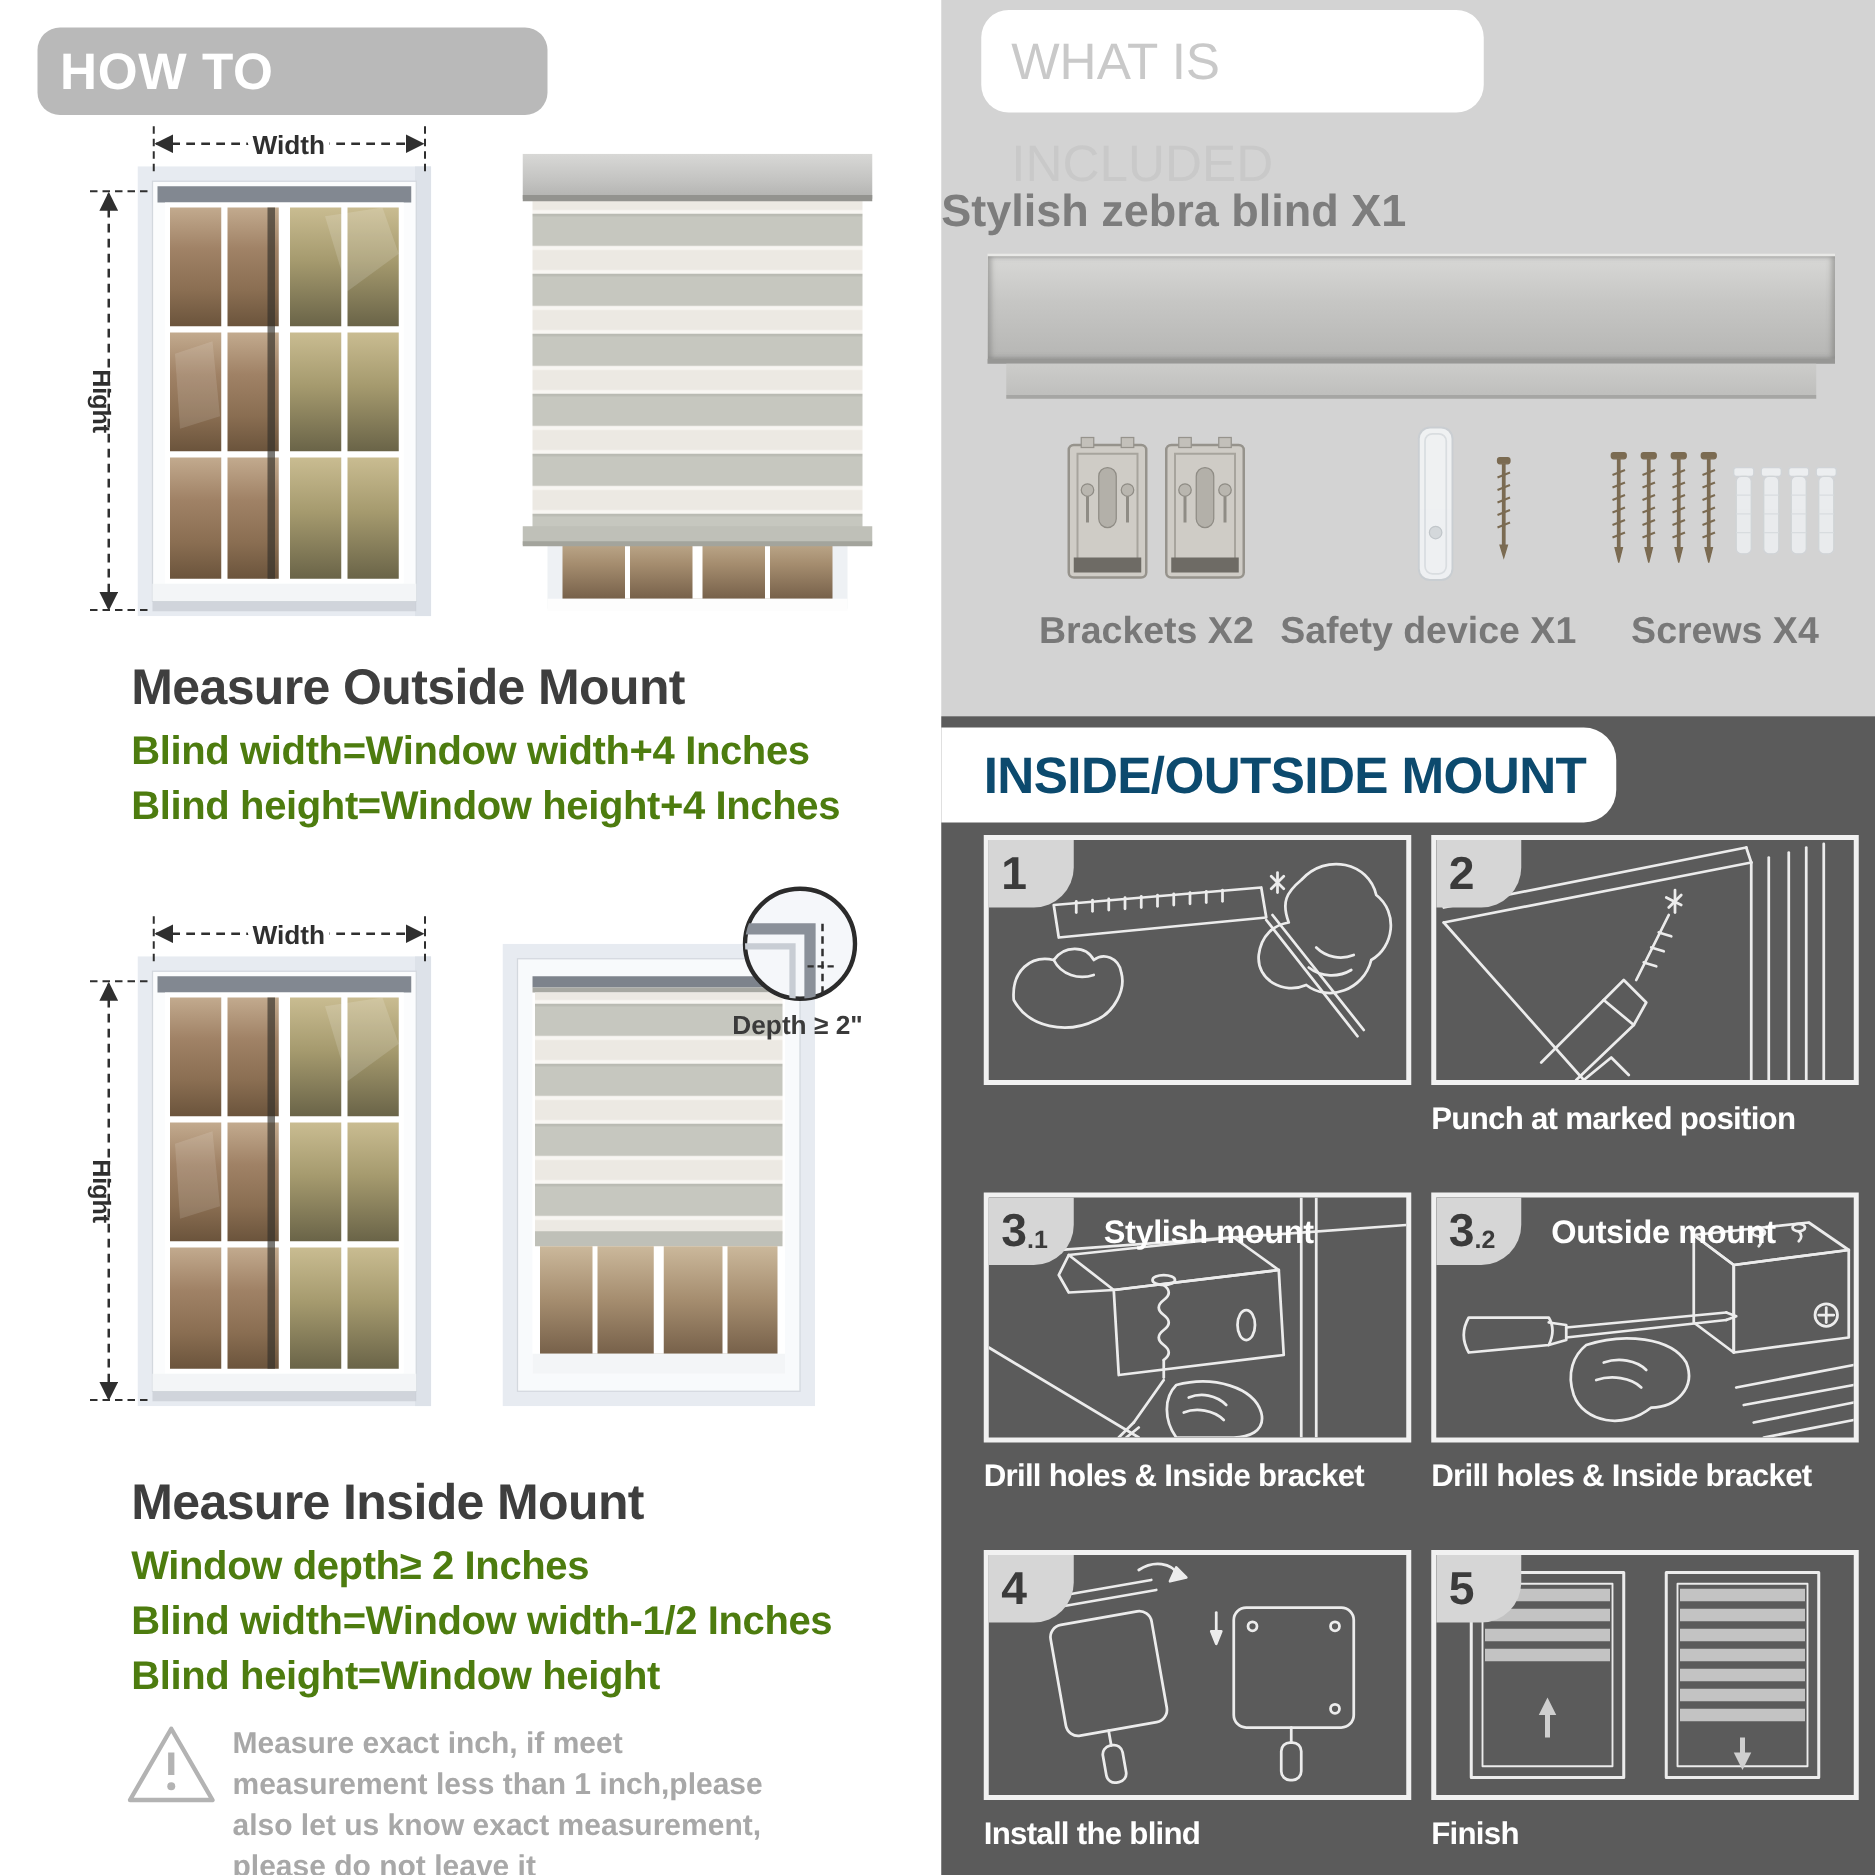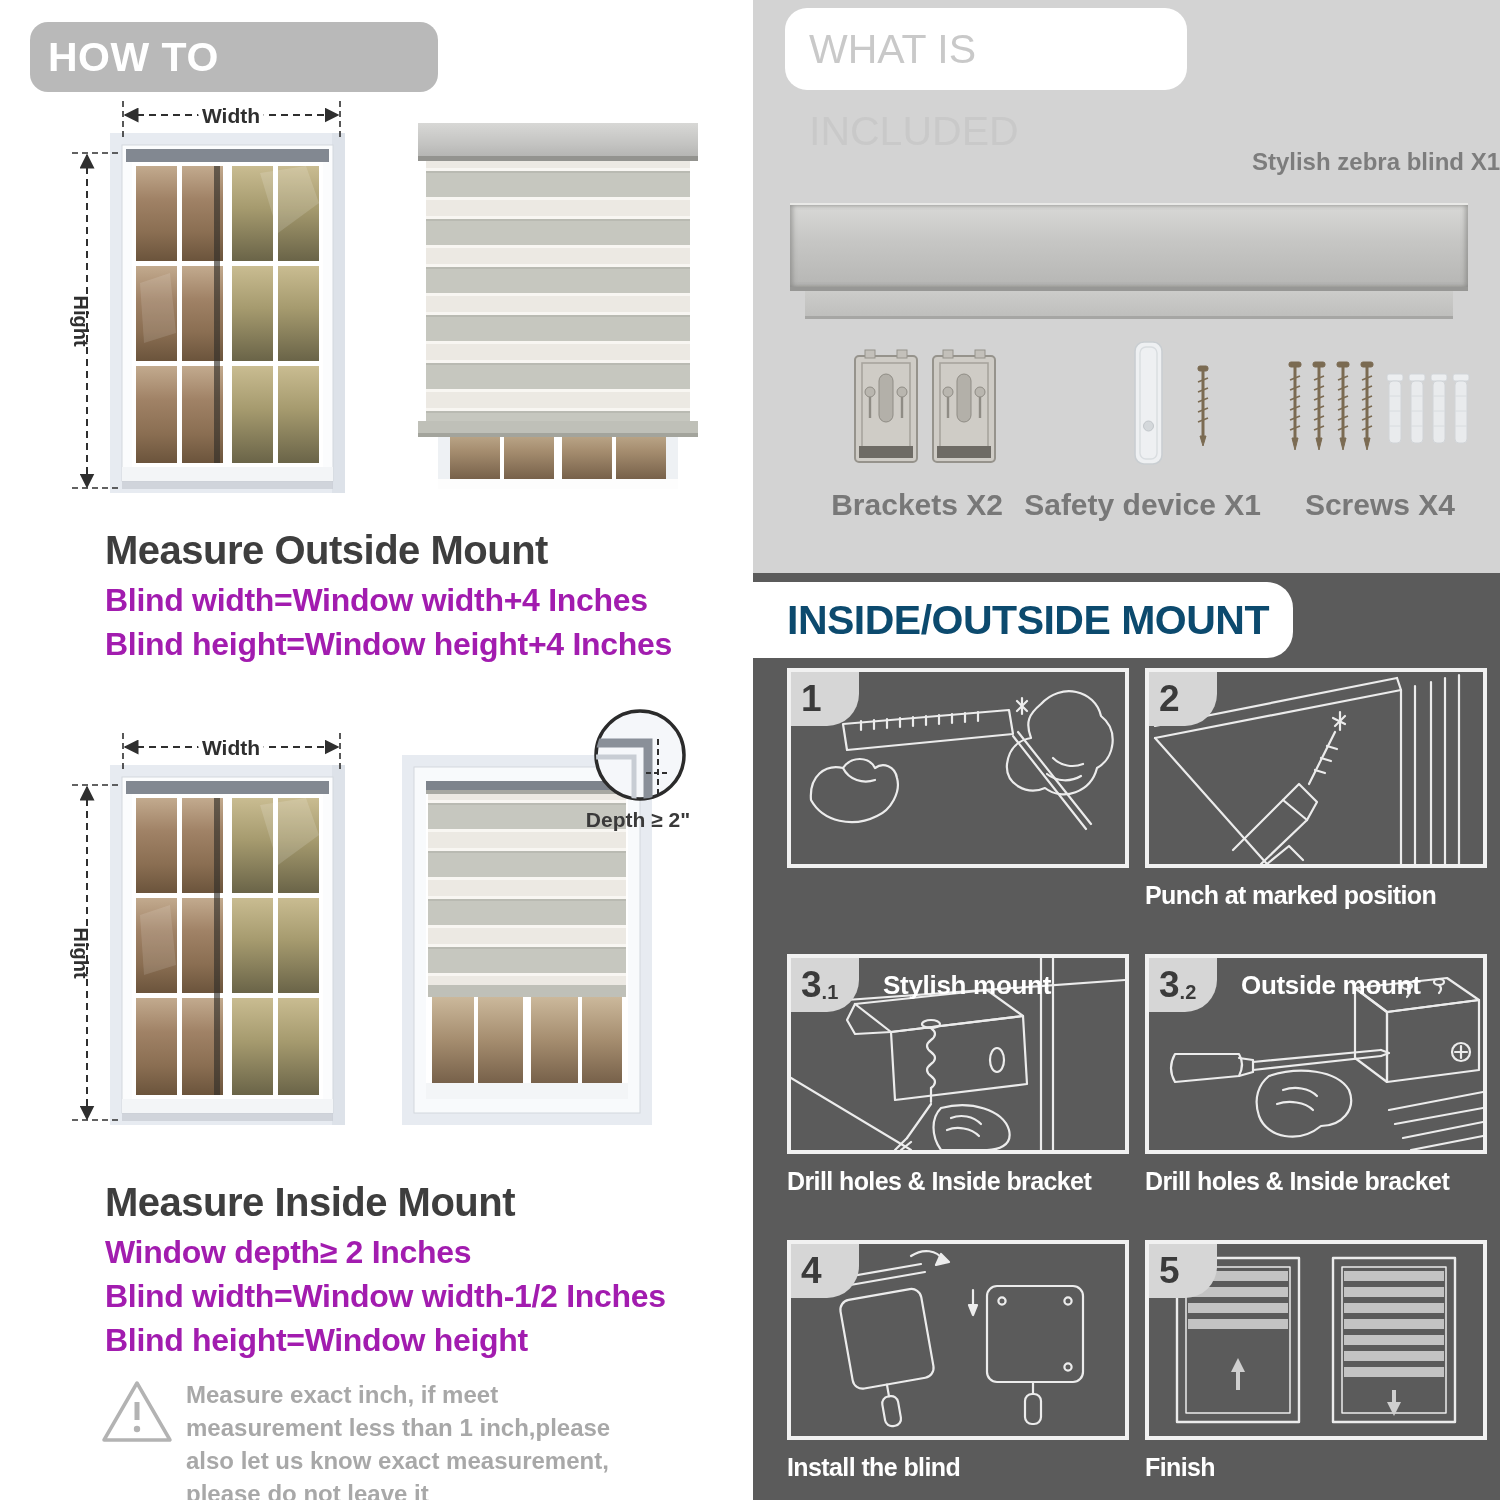--- a/index.html
+++ b/index.html
@@ -8,26 +8,26 @@
   .abs{position:absolute;}
   
   .banner-left{left:30px;top:22px;width:408px;height:70px;background:#b9b9b9;border-radius:18px;
     color:#ffffff;font-size:41px;font-weight:bold;letter-spacing:.5px;line-height:70px;padding-left:18px;box-sizing:border-box;}
   .banner-included{left:32px;top:8px;width:402px;height:82px;background:#ffffff;border-radius:22px;
     color:#c9c9c9;font-size:41px;font-weight:normal;line-height:82px;padding-left:24px;box-sizing:border-box;}
   .banner-mount{left:0;top:9px;width:540px;height:76px;background:#ffffff;border-radius:0 26px 26px 0;
     color:#0c4a6e;font-size:41px;font-weight:bold;line-height:76px;padding-left:34px;box-sizing:border-box;letter-spacing:-.5px;}
   
   .h-measure{color:#3e3e3e;font-size:40px;font-weight:bold;letter-spacing:-.5px;white-space:nowrap;}
-  .l-body{color:#a21caf;font-size:32px;font-weight:bold;letter-spacing:-.3px;white-space:nowrap;}
+  .l-body{color:#4d7c0f;font-size:32px;font-weight:bold;letter-spacing:-.3px;white-space:nowrap;}
   .warn-text{color:#a8a8a8;font-size:24px;font-weight:bold;line-height:1.38;width:452px;}
   
   .panel-included{left:753px;top:0;width:747px;height:573px;background:#d3d3d3;}
   .panel-mount{left:753px;top:573px;width:747px;height:927px;background:#5b5b5b;}
-  .blind-label{left:0;top:148px;width:100%;text-align:right;color:#7d7d7d;font-size:24px;font-weight:bold;}
+  .blind-label{left:0;top:148px;width:100%;text-align:left;color:#7d7d7d;font-size:36px;font-weight:bold;}
   .cassette{left:37px;top:203px;width:678px;}
   .cassette .bar{height:82px;background:linear-gradient(180deg,#d8d8d6 0%,#c6c6c4 45%,#b6b6b4 100%);
     border-top:2px solid #e9e9e7;border-bottom:4px solid #979795;box-shadow:inset 3px 0 4px rgba(120,120,118,.5), inset -3px 0 4px rgba(120,120,118,.5);}
   .cassette .lip{height:25px;margin:0 15px;background:linear-gradient(180deg,#cccccA,#bfbfbd);border-bottom:3px solid #a6a6a4;}
   .inc-label{position:absolute;top:488px;color:#787878;font-size:30px;font-weight:bold;text-align:right;}
   
   .steps{left:34px;top:95px;width:700px;display:grid;grid-template-columns:342px 342px;column-gap:16px;}
   .step{margin-bottom:44px;position:relative;}
   .step-frame{position:relative;height:192px;border:4px solid #f1f1f1;background:#5b5b5b;overflow:hidden;}
   .badge{position:absolute;top:0;left:0;min-width:44px;height:54px;padding:0 14px 0 10px;background:#d6d6d6;

